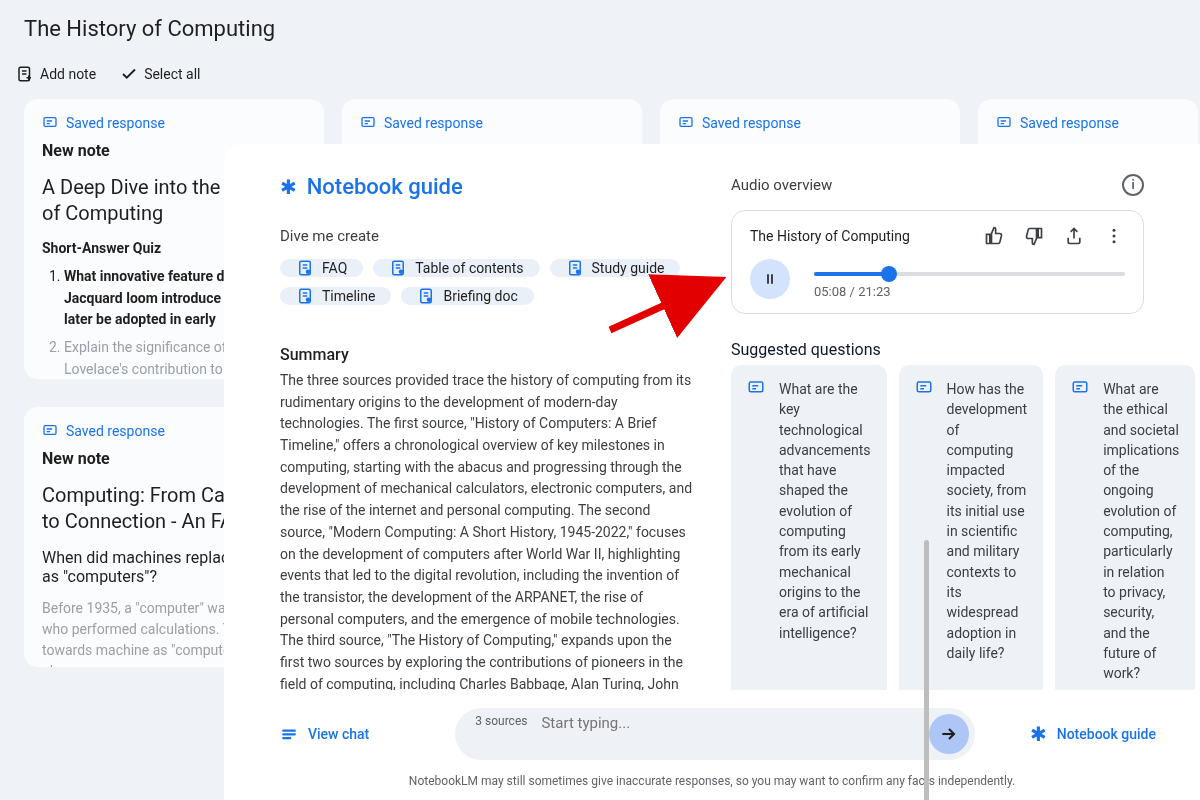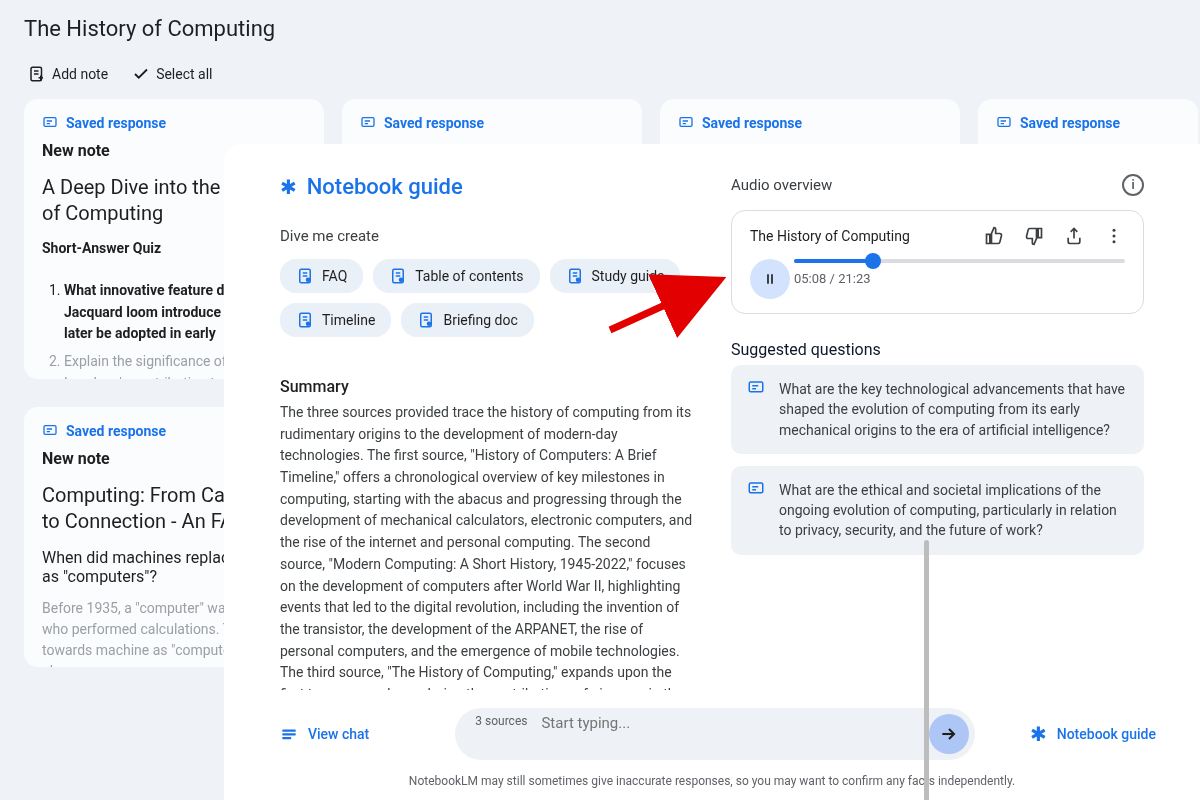--- a/index.html
+++ b/index.html
@@ -1,61 +1,61 @@
 <!DOCTYPE html>
 <html><head>
 <meta charset="utf-8">
 <style>
 *{box-sizing:border-box;margin:0;padding:0;font-family:-apple-system,BlinkMacSystemFont,"Segoe UI",Roboto,Arial,sans-serif}
 body{background:#eff3f8;color:#1f1f1f;width:1200px;height:800px;overflow:hidden;position:relative}
 .header{padding:16px 24px}
 .title{font-size:22px;font-weight:400;color:#1f1f1f}
-.toolbar{display:flex;gap:24px;padding:8px 28px 16px}
+.toolbar{display:flex;gap:24px;padding:8px 16px 16px}
 .tool-btn{display:flex;align-items:center;gap:6px;font-size:14px;color:#1f1f1f;cursor:pointer;background:none;border:none}
 .tool-btn .ic{width:18px;height:18px;display:inline-flex;align-items:center;justify-content:center}
 .cards{display:flex;gap:18px;padding:0 24px}
 .card{flex:0 0 300px;background:#fbfcfe;border-radius:14px;padding:16px 18px;height:280px;overflow:hidden}
-.saved{display:flex;align-items:center;gap:8px;color:#1a73e8;font-size:14px;font-weight:700;margin-bottom:10px}
+.saved{display:flex;align-items:center;gap:8px;color:#1a73e8;font-size:14px;font-weight:400;margin-bottom:10px}
 .card h3{font-size:16px;font-weight:700;margin-bottom:14px}
 .card h2{font-size:20px;font-weight:400;margin-bottom:14px;line-height:1.3}
-.quiz{font-size:14px;font-weight:700;margin-bottom:24px}
+.quiz{font-size:14px;font-weight:700;margin-bottom:10px}
 .card ol{padding-left:22px;font-size:14px;line-height:1.55}
 .card ol li{margin-bottom:6px}
 .row2{margin-top:28px}
 .card .body{font-size:14px;line-height:1.5;color:#3c4043}
 .panel{position:absolute;left:224px;top:144px;right:0;bottom:0;background:#fff;border-top-left-radius:18px;display:flex;flex-direction:column}
 .panel-body{flex:1;display:flex;overflow:hidden}
 .left-col{flex:1;padding:30px 30px 0 56px;overflow:hidden;display:flex;flex-direction:column}
 .right-col{flex:1;padding:30px 56px 0 8px;overflow:hidden;display:flex;flex-direction:column;min-width:460px}
 .guide-title{display:flex;align-items:center;gap:10px;font-size:22px;color:#1a73e8;font-weight:500;margin-bottom:28px}
 .star{color:#1a73e8;font-size:20px}
 .section-label{font-size:15px;color:#3c4043;margin-bottom:14px}
 .chips{display:flex;flex-wrap:wrap;gap:10px;margin-bottom:40px}
-.chip{display:inline-flex;align-items:center;gap:8px;background:#eaf0f8;border-radius:16px;padding:8px 16px;font-size:14px;color:#1f1f1f;cursor:pointer;border:none}
+.chip{display:inline-flex;align-items:center;gap:8px;background:#eaf0f8;border-radius:16px;padding:0 16px;font-size:14px;color:#1f1f1f;cursor:pointer;border:none}
 .chip .cic{width:18px;height:18px;color:#1a73e8}
 .summary-h{font-size:16px;font-weight:500;margin-bottom:6px}
 .summary-p{font-size:14px;line-height:1.55;color:#3c4043;overflow:hidden}
 .scrollind{position:absolute;left:700px;top:396px;width:5px;height:276px;background:#bdbdbd;border-radius:3px}
 .audio-head{display:flex;justify-content:space-between;align-items:center;margin-bottom:14px}
 .info-ic{width:22px;height:22px;border:2px solid #5f6368;border-radius:50%;display:flex;align-items:center;justify-content:center;font-size:12px;font-weight:700;color:#5f6368;cursor:pointer}
 .audio-card{border:1px solid #dadce0;border-radius:14px;padding:14px 18px;margin-bottom:26px}
 .audio-top{display:flex;justify-content:space-between;align-items:center;margin-bottom:12px}
 .audio-title{font-size:14px}
 .audio-ctrls{display:flex;gap:18px;align-items:center}
 .ic-btn{background:none;border:none;cursor:pointer;padding:0;width:22px;height:22px;display:flex;align-items:center;justify-content:center;color:#3c4043}
-.play-row{display:flex;align-items:flex-start;gap:4px}
+.play-row{display:flex;align-items:flex-end;gap:24px}
 .play-btn{width:40px;height:40px;border-radius:50%;background:#d3e3fd;border:none;display:flex;align-items:center;justify-content:center;cursor:pointer}
 .play-btn svg{color:#1f1f1f}
 .slider-wrap{flex:1;display:flex;flex-direction:column;gap:8px}
 .slider{position:relative;height:4px;background:#dadce0;border-radius:2px}
 .slider-fill{position:absolute;left:0;top:0;height:100%;background:#1a73e8;border-radius:2px;width:24%}
 .slider-thumb{position:absolute;top:50%;left:24%;transform:translate(-50%,-50%);width:16px;height:16px;background:#1a73e8;border-radius:50%}
 .time{font-size:13px;color:#5f6368}
 .sugg-h{font-size:16px;color:#0f172a;margin-bottom:6px}
-.sugg{display:flex;flex-direction:column;gap:12px}
+.sugg{display:flex;flex-direction:row;gap:12px}
 .sq{display:flex;gap:12px;background:#eef2f7;border-radius:10px;padding:14px 16px;font-size:14px;line-height:1.45;color:#3c4043;cursor:pointer}
 .sq .qic{flex:0 0 20px;color:#1a73e8}
 .footer{padding:18px 44px 6px 56px;display:flex;align-items:center;gap:16px}
 .vchat{display:flex;align-items:center;gap:10px;color:#1a73e8;font-size:14px;font-weight:500;background:none;border:none;cursor:pointer}
 .inputbar{flex:1;display:flex;align-items:flex-start;background:#eef1f6;border-radius:28px;padding:6px 6px 6px 20px;max-width:520px;margin-left:70px}
 .src{font-size:12px;color:#5f6368;margin-right:14px}
 .inp{flex:1;border:none;background:none;font-size:15px;color:#5f6368;outline:none}
 .send{width:40px;height:40px;border-radius:50%;background:#aec6f6;border:none;display:flex;align-items:center;justify-content:center;cursor:pointer}
 .ng-link{margin-left:auto;display:flex;align-items:center;gap:10px;color:#1a73e8;font-size:14px;font-weight:500;background:none;border:none;cursor:pointer}
 .disclaimer{text-align:center;font-size:12px;color:#5f6368;padding:8px 0 12px}
@@ -291,20 +291,30 @@
           <span>What are the key technological advancements that have shaped the evolution of computing from its early mechanical origins to the era of artificial intelligence?</span>
         </div>
         <div class="sq">
           <span class="qic">
               <svg viewBox="0 0 24 24" width="18" height="18" fill="none" stroke="currentColor" stroke-width="2">
                 <rect x="3" y="4" width="18" height="13" rx="2"></rect>
                 <line x1="7" y1="9" x2="15" y2="9"></line>
                 <line x1="7" y1="13" x2="12" y2="13"></line>
               </svg>
             </span>
+          <span>How has the development of computing impacted society, from its initial use in scientific and military contexts to its widespread adoption in daily life?</span>
+        </div>
+        <div class="sq">
+          <span class="qic">
+              <svg viewBox="0 0 24 24" width="18" height="18" fill="none" stroke="currentColor" stroke-width="2">
+                <rect x="3" y="4" width="18" height="13" rx="2"></rect>
+                <line x1="7" y1="9" x2="15" y2="9"></line>
+                <line x1="7" y1="13" x2="12" y2="13"></line>
+              </svg>
+            </span>
           <span>What are the ethical and societal implications of the ongoing evolution of computing, particularly in relation to privacy, security, and the future of work?</span>
         </div>
       </div>
     </div>
   </div>
 
   <div class="scrollind"></div>
 
   <div class="footer">
     <button class="vchat">

